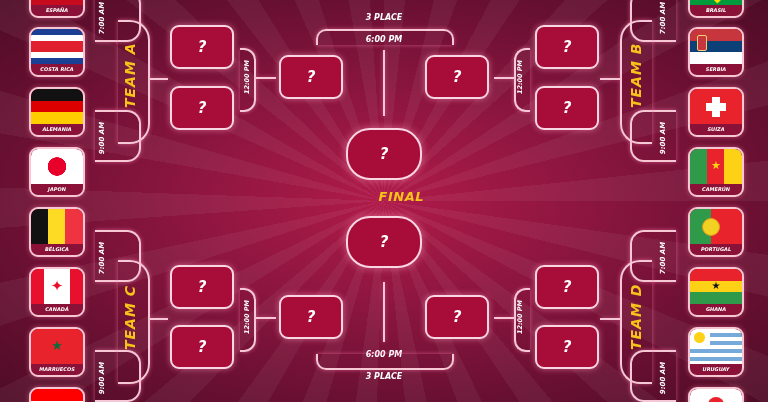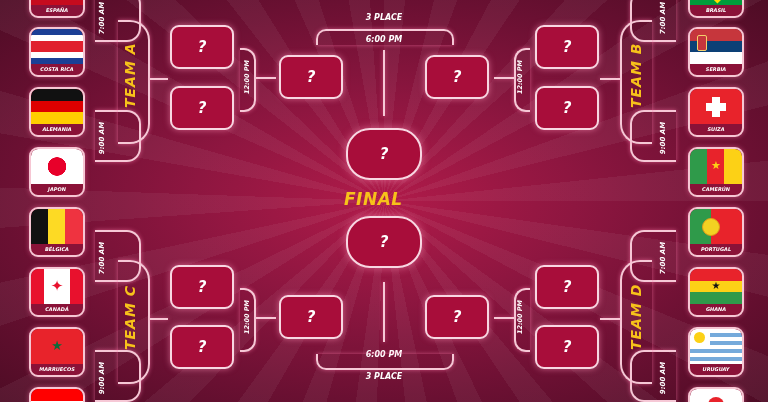--- a/index.html
+++ b/index.html
@@ -10,21 +10,21 @@
     background:repeating-conic-gradient(from 0deg at 384px 201px, rgba(255,255,255,0.05) 0deg 6deg, rgba(255,255,255,0) 6deg 14deg);}
   .flag{position:absolute;width:52px;height:46px;border:2px solid #f6c6d3;border-radius:9px;background:#8a1238;overflow:hidden;box-shadow:0 0 5px rgba(255,120,170,0.5);}
   .flag .img{position:absolute;left:0;top:0;width:52px;height:35px;overflow:hidden;border-radius:7px 7px 0 0;}
   .flag .lbl{position:absolute;left:0;bottom:0;width:52px;height:11px;line-height:11px;font-size:5px;font-weight:bold;font-style:italic;color:#fff;text-align:center;}
   .q{position:absolute;width:60px;height:40px;border:2px solid #f8d7e2;border-radius:9px;background:#a80d3a;box-shadow:0 0 6px rgba(255,140,180,0.6);color:#fff;font-weight:bold;font-style:italic;font-size:15px;display:flex;align-items:center;justify-content:center;}
   .oval{position:absolute;width:72px;height:48px;border:2px solid #f8d7e2;border-radius:24px;background:#a80d3a;box-shadow:0 0 8px rgba(255,140,180,0.6);color:#fff;font-weight:bold;font-style:italic;font-size:15px;display:flex;align-items:center;justify-content:center;}
   .line{position:absolute;border-color:#f6c8d6;border-style:solid;border-width:0;box-shadow:0 0 4px rgba(255,120,170,0.6);}
   .vtxt{position:absolute;color:#fff;font-weight:bold;font-style:italic;font-size:7px;white-space:nowrap;transform:rotate(-90deg);transform-origin:center;}
   .team{position:absolute;color:#f7c21a;font-weight:bold;font-style:italic;font-size:14px;white-space:nowrap;transform:rotate(-90deg);letter-spacing:1px;}
   .ctext{position:absolute;color:#fff;font-weight:bold;font-style:italic;font-size:8px;text-align:center;width:80px;}
-  .final{position:absolute;color:#f7c21a;font-weight:bold;font-style:italic;font-size:17px;text-align:left;width:80px;letter-spacing:0.5px;}
+  .final{position:absolute;color:#f7c21a;font-weight:bold;font-style:italic;font-size:13px;text-align:right;width:80px;letter-spacing:0.5px;}
 </style>
 </head>
 <body>
 
 <div class="rays"></div>
 
 <div class="flag" style="left:29px;top:-32px;">
   <div class="img" style="background:linear-gradient(#c60b1e 0 25%,#ffc400 25% 75%,#c60b1e 75%);"></div>
   <div class="lbl">ESPAÑA</div>
 </div>

